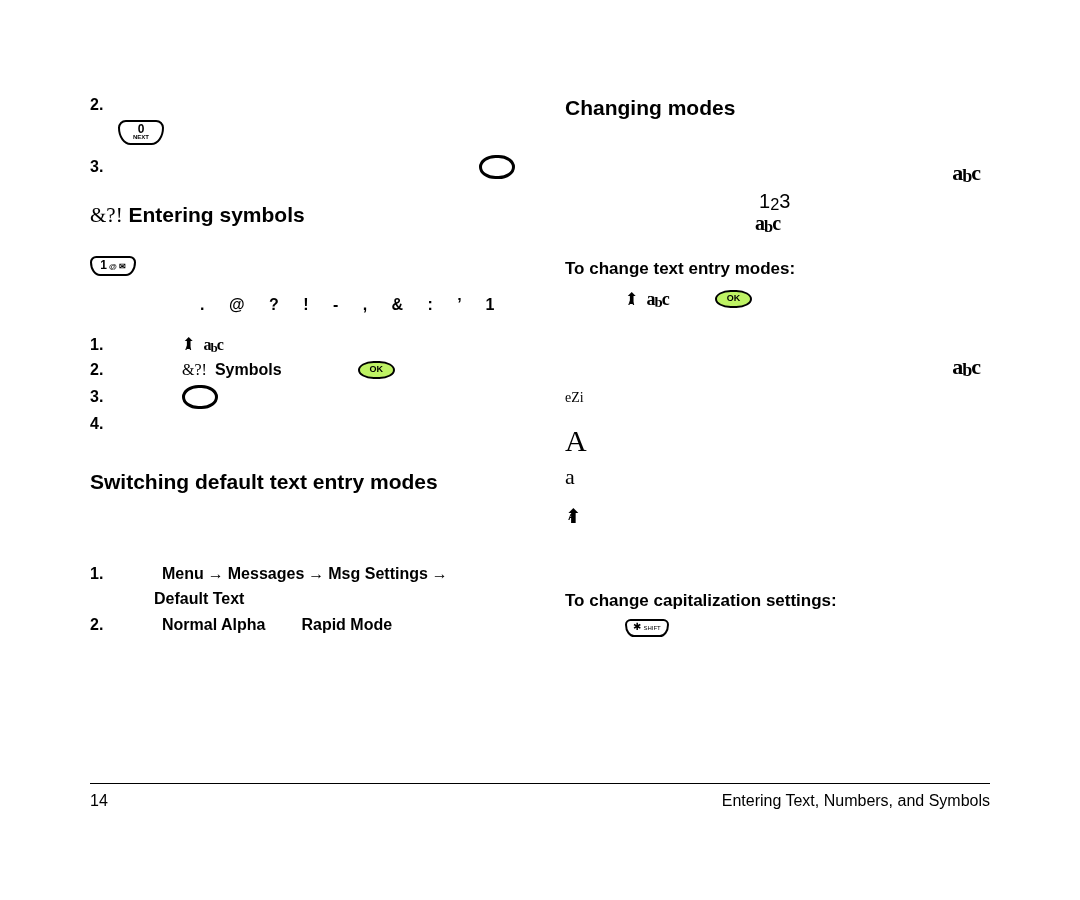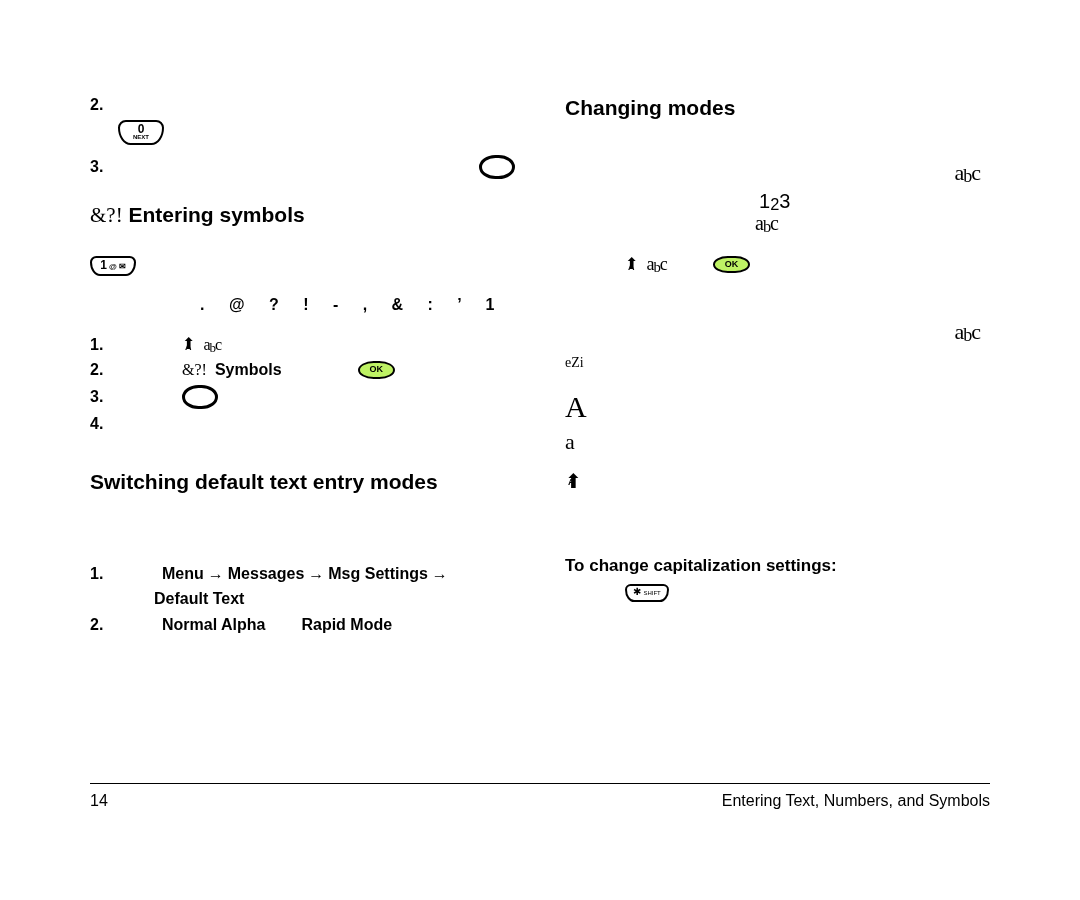--- a/index.html
+++ b/index.html
@@ -48,20 +48,21 @@
   }
   .bold { font-weight: bold; }
   .symrow {
     letter-spacing: 10px;
     font-weight: bold;
     margin: 18px 0 18px 110px;
   }
   .abc-mode {
     font-family: Georgia, 'Times New Roman', serif;
     letter-spacing: -1px;
+    font-weight: bold;
   }
   .abc-mode .sub { font-size: 0.82em; position: relative; top: 2px; }
   .num-mode {
     font-family: Liberation Sans, sans-serif;
     margin-left: 44px;
   }
   .num-mode .sub { font-size: 0.82em; position: relative; top: 2px; }
   .footer {
     position: absolute;
     left: 90px;
@@ -239,20 +240,21 @@
       <div class="h2">Changing modes</div>
 
       <div class="gap-lg"></div>
 
       <div style="position:relative;height:90px">
         <span class="abc-mode" style="position:absolute;right:10px;top:0;font-size:22px">a<span class="sub">b</span>c</span>
         <span class="num-mode" style="position:absolute;left:150px;top:30px;font-size:20px">1<span class="sub">2</span>3</span>
         <span class="abc-mode" style="position:absolute;left:190px;top:52px;font-size:20px">a<span class="sub">b</span>c</span>
       </div>
 
+      <div class="h3">To change text entry modes:</div>
       <div class="list-row" style="margin-left:60px">
         <span class="shift-icon">⬆</span>
         <span class="abc-mode" style="font-size:18px">a<span class="sub">b</span>c</span>
         <span style="width:30px"></span>
         <span class="key-ok">OK</span>
       </div>
 
       <div class="gap-lg"></div>
       <div class="gap"></div>
 

